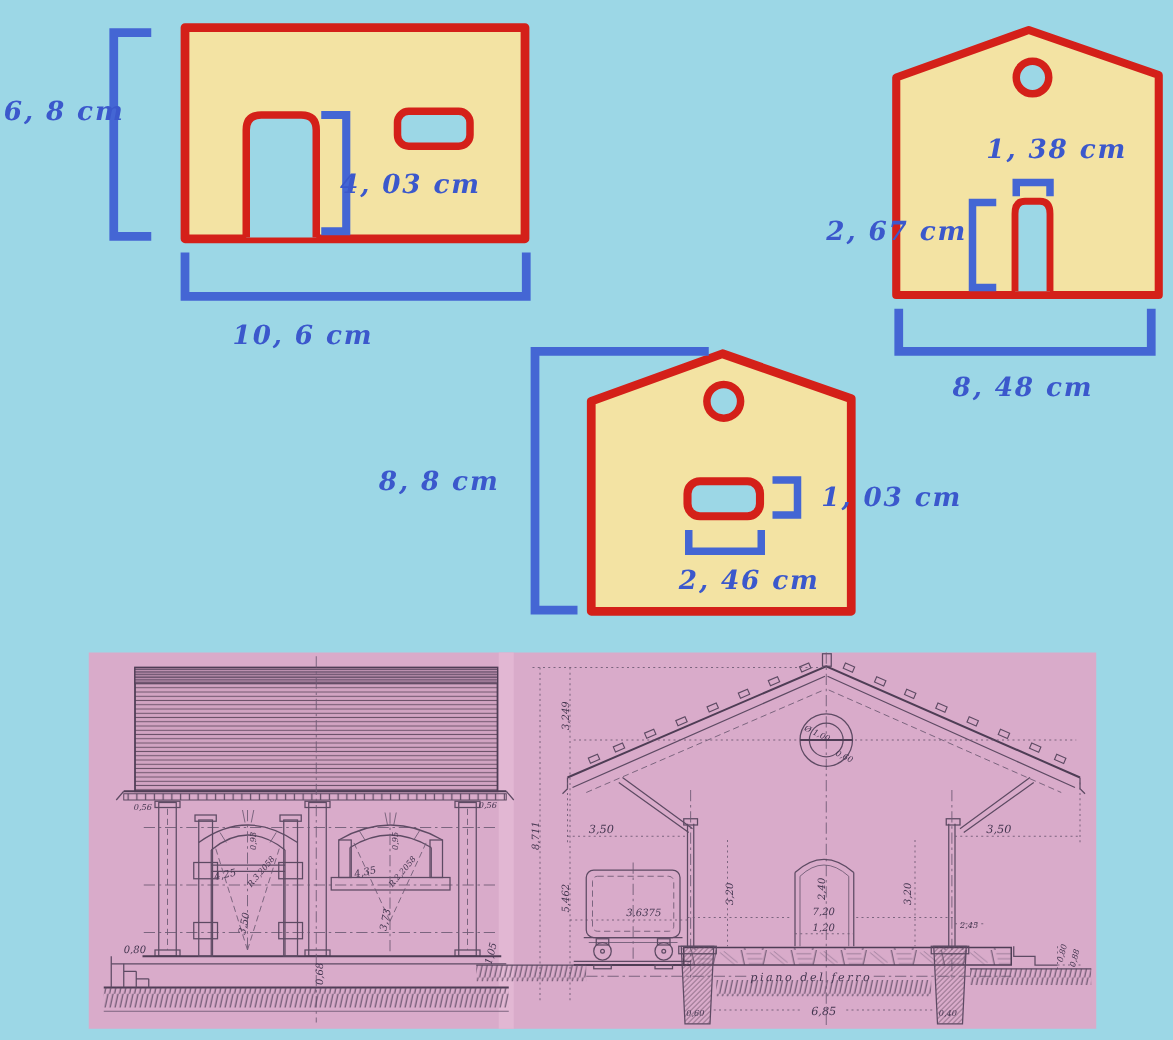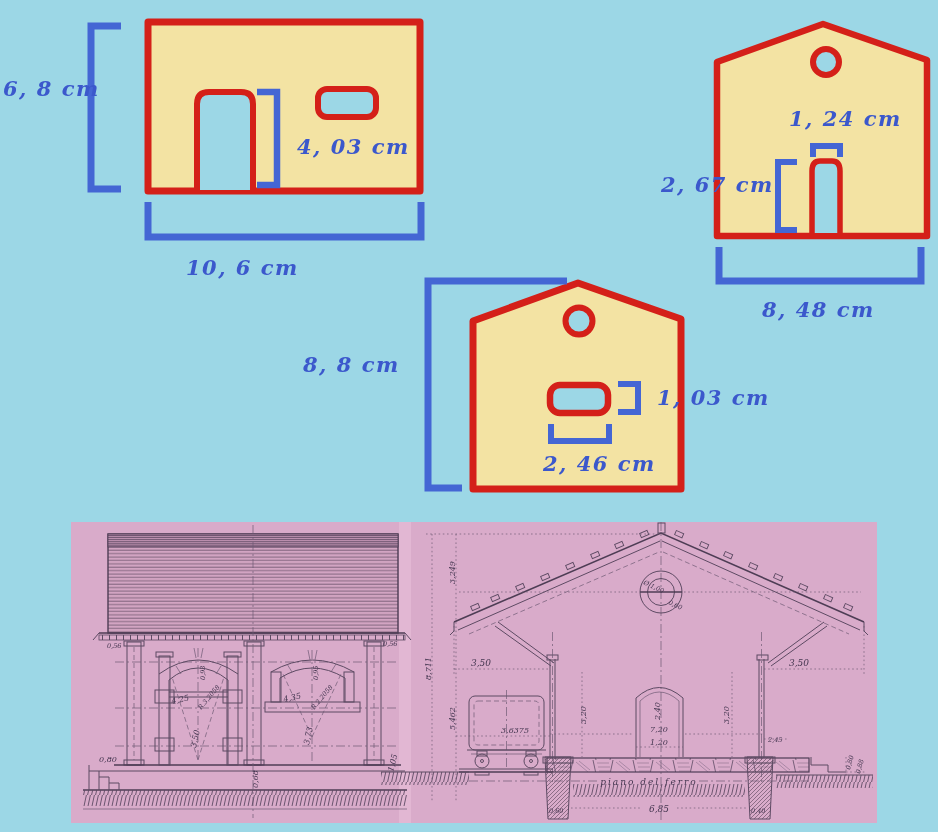--- a/index.html
+++ b/index.html
@@ -293,22 +293,22 @@
       <text class="st9" x="578" y="263" text-anchor="middle" letter-spacing="2">piano del ferro</text>
       <text class="st9" x="588" y="290" text-anchor="middle">6,85</text>
       <text class="st7" x="478" y="291">0,60</text>
       <text class="st7" x="680" y="291">0,40</text>
     </g>
   </g>
 </svg>
 
 <div>
   <div class="dim-label" style="left:3px;top:76px">6, 8  cm</div>
-  <div class="dim-label" style="left:297px;top:134px">4, 03  cm</div>
+  <div class="dim-label" style="left:272px;top:134px">4, 03  cm</div>
   <div class="dim-label" style="left:186px;top:255px">10, 6  cm</div>
-  <div class="dim-label" style="left:789px;top:106px">1, 24  cm</div>
+  <div class="dim-label" style="left:789px;top:106px">1, 38  cm</div>
   <div class="dim-label" style="left:661px;top:172px">2, 67  cm</div>
   <div class="dim-label" style="left:762px;top:297px">8, 48  cm</div>
-  <div class="dim-label" style="left:303px;top:352px">8, 8  cm</div>
+  <div class="dim-label" style="left:303px;top:372px">8, 8  cm</div>
   <div class="dim-label" style="left:657px;top:385px">1, 03  cm</div>
   <div class="dim-label" style="left:543px;top:451px">2, 46  cm</div>
 </div>
 </div>
 
 </body></html>

